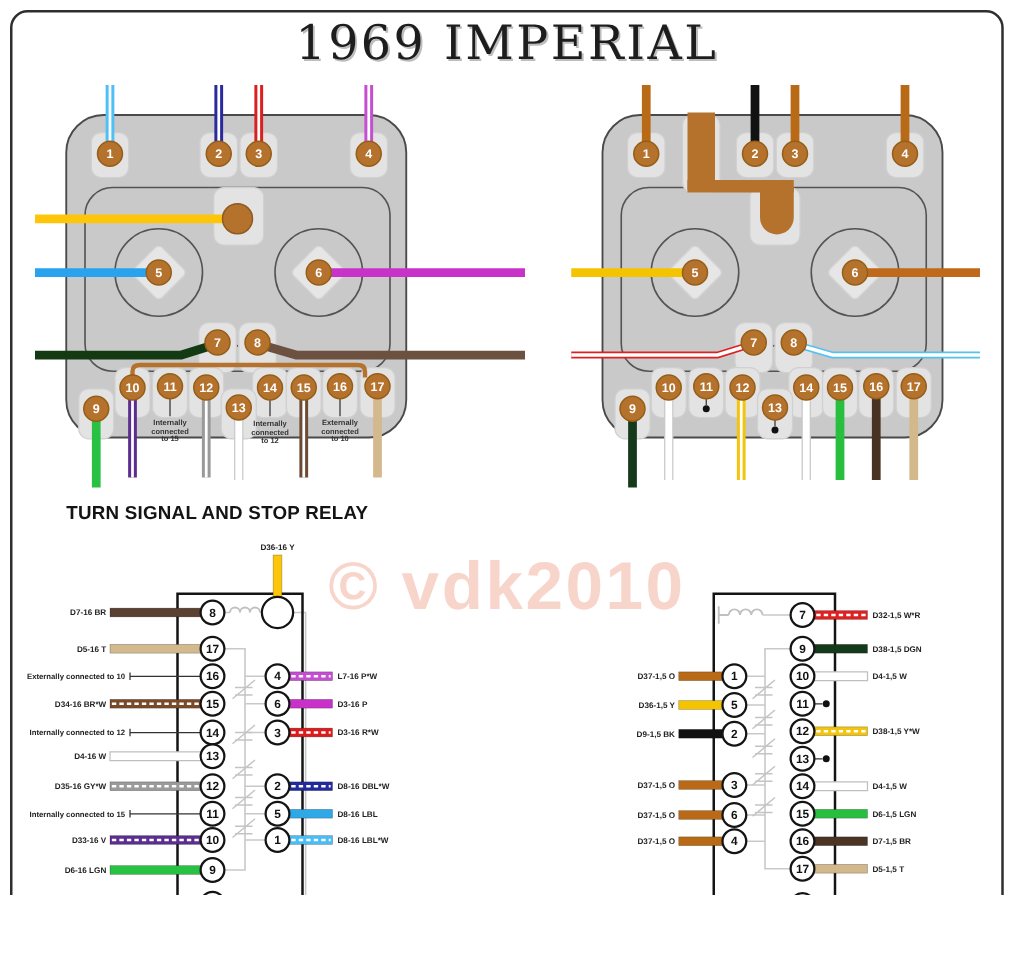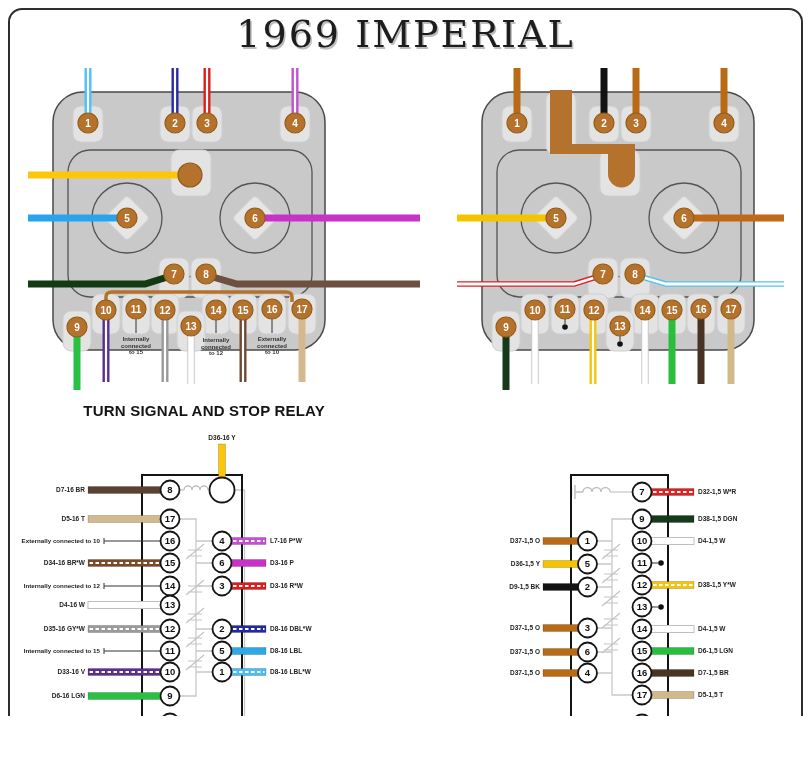--- a/index.html
+++ b/index.html
@@ -3,21 +3,21 @@
 <meta charset="utf-8">
 <style>
   html,body{margin:0;padding:0;background:#fff;}
   #canvas{position:relative;width:811px;height:716px;background:#fff;overflow:hidden;
           font-family:"Liberation Sans",sans-serif;}
   #frame{position:absolute;left:8px;top:8px;width:791px;height:748px;border:2px solid #2e2e2e;
          border-radius:14px;}
   #title{position:absolute;left:0;top:12px;width:811px;text-align:center;
          font-family:"DejaVu Serif","Liberation Serif",serif;font-size:38px;font-weight:400;
          letter-spacing:2px;color:#1d1d1d;text-shadow:1.5px 1.5px 0 #bdbdbd;}
-  .caption{position:absolute;top:402px;width:272px;text-align:right;font-weight:700;
+  .caption{position:absolute;top:402px;width:272px;text-align:left;font-weight:700;
            font-size:15px;letter-spacing:.2px;color:#141414;}
   #caption-left{left:53px;}
   #caption-right{left:482px;}
   #watermark{position:absolute;left:0;top:438px;width:811px;text-align:center;
              font-size:54px;font-weight:700;letter-spacing:2px;color:#ef9c84;opacity:.42;
              pointer-events:none;z-index:6;}
   .pin-note{position:absolute;width:68px;text-align:center;font-size:6px;line-height:6.6px;
             font-weight:600;color:#333;white-space:pre-line;z-index:3;}
   #art{position:absolute;left:0;top:0;z-index:2;}
 </style>
@@ -390,13 +390,14 @@
   <div class="pin-note" style="left:102px;top:336px">Internally
 connected
 to 15</div>
   <div class="pin-note" style="left:182px;top:337px">Internally
 connected
 to 12</div>
   <div class="pin-note" style="left:238px;top:336px">Externally
 connected
 to 10</div>
 
+  <div id="watermark">© vdk2010</div>
 </div>
 
 </body></html>

